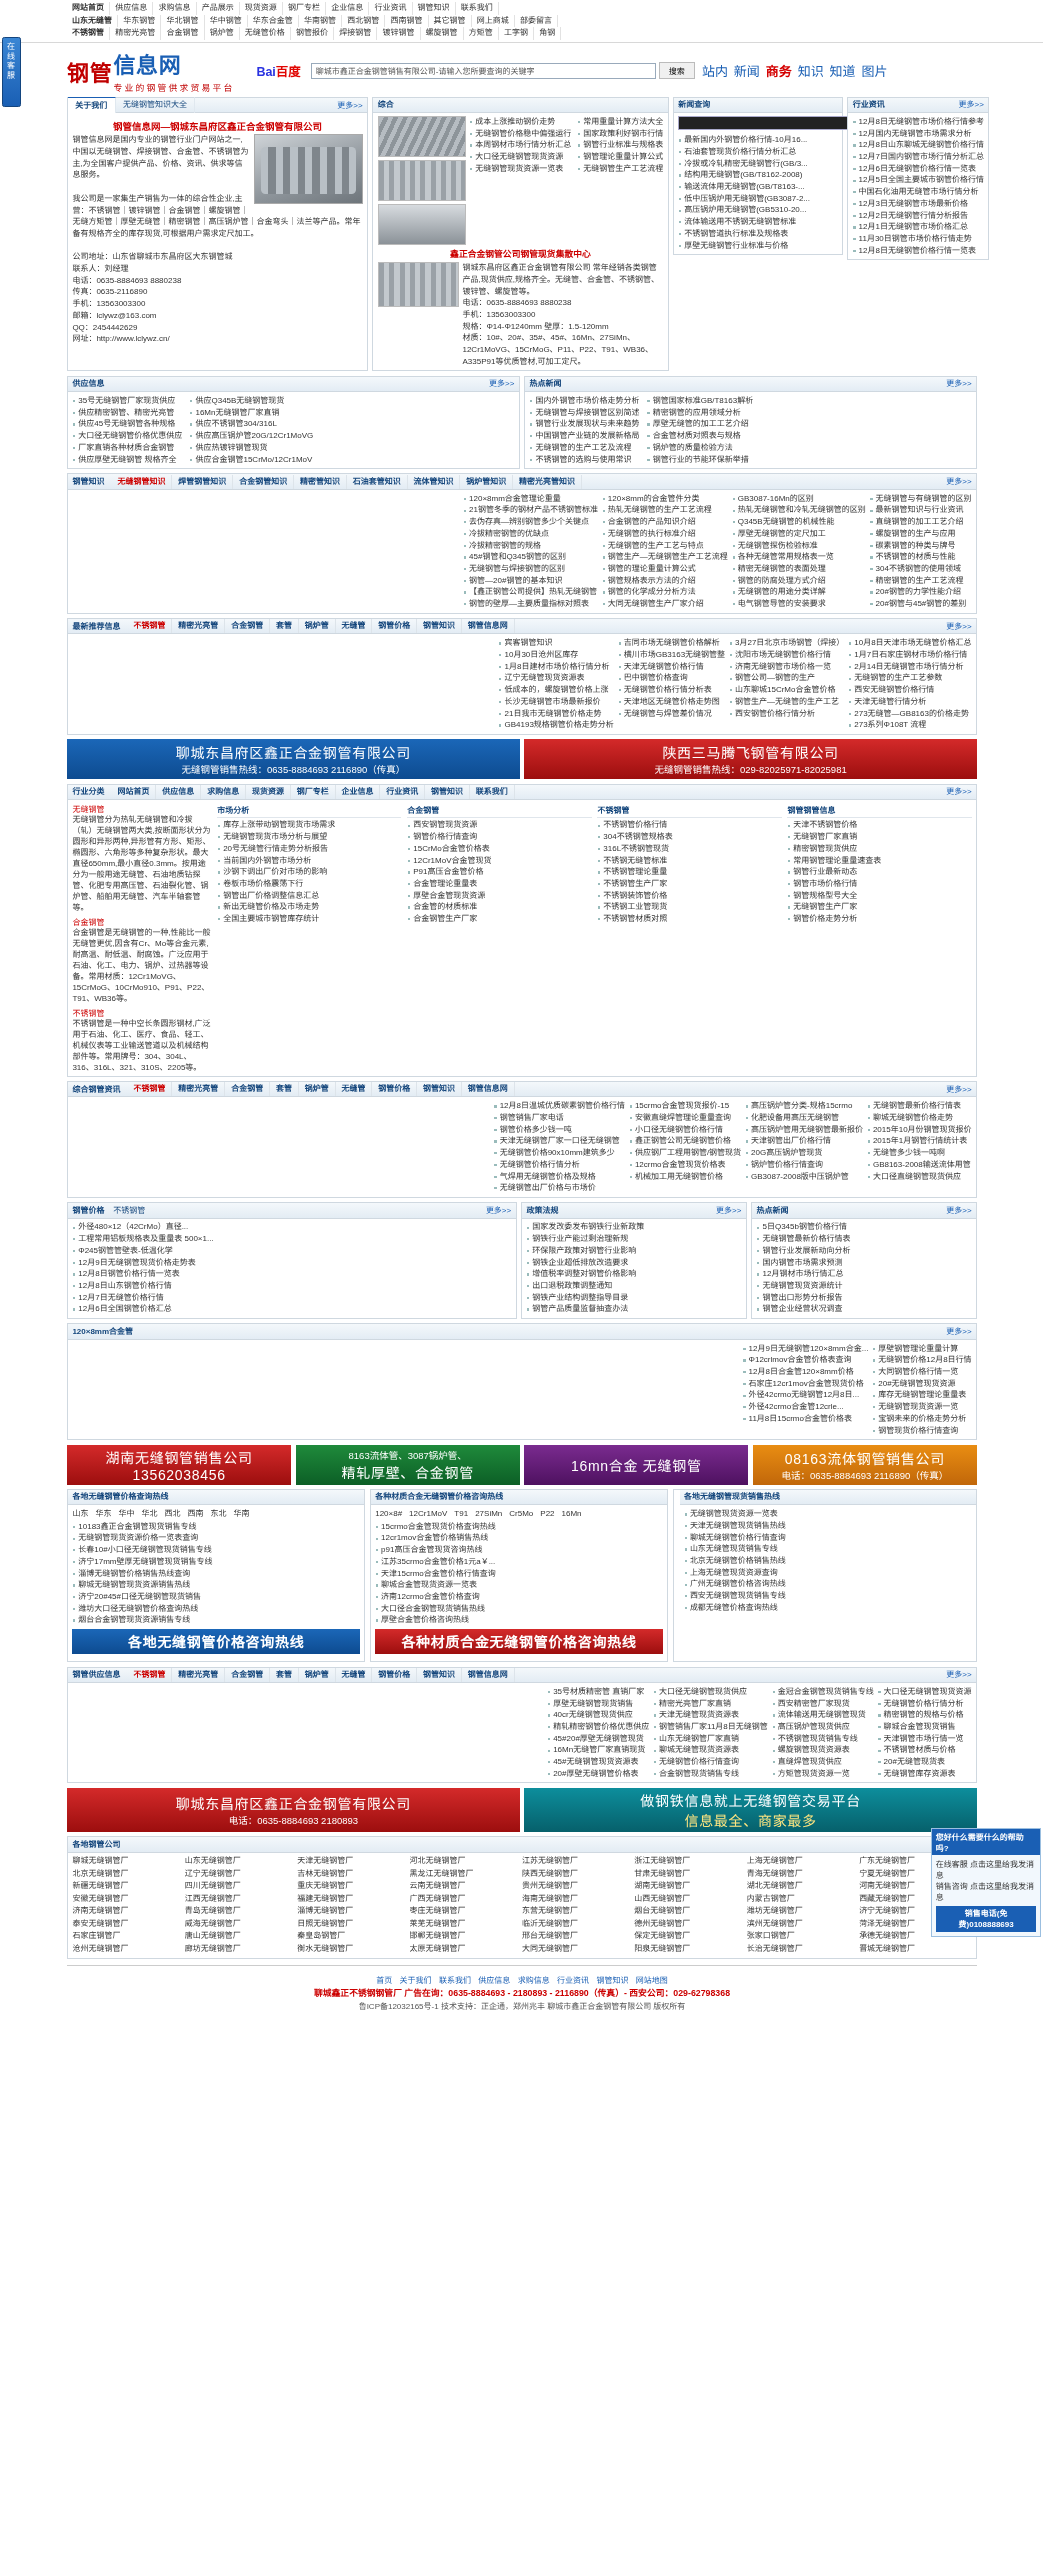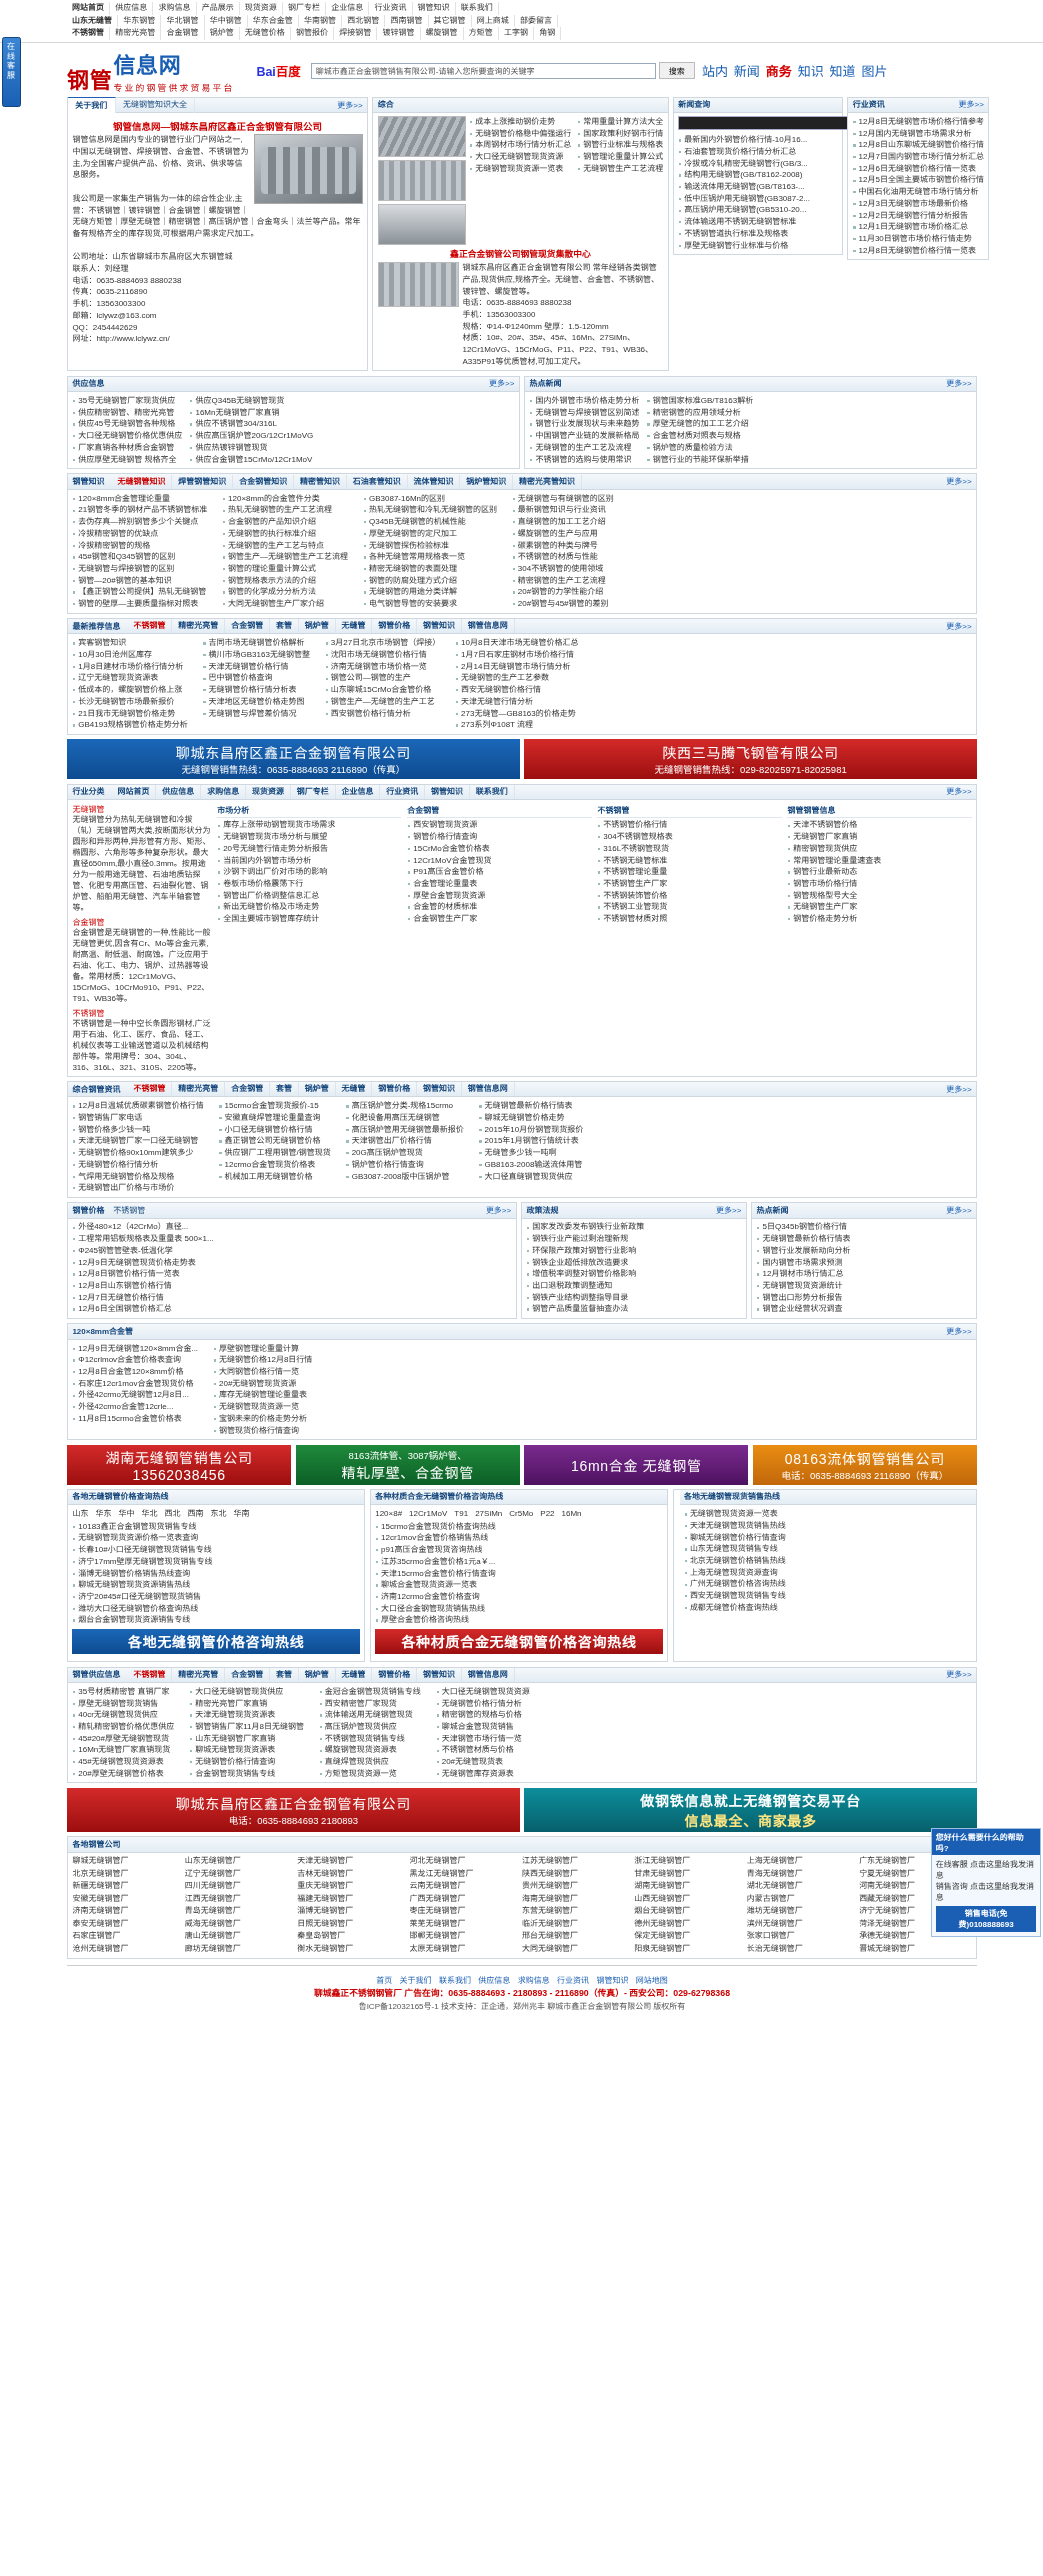--- a/index.html
+++ b/index.html
@@ -19,21 +19,21 @@
   .topnav-inner { width:910px; margin:0 auto; padding:2.2px 0; }
   .topnav-row { display:flex; flex-wrap:wrap; gap:0; font-size:8px; line-height:12.5px; }
   .topnav-row a {
     color:#333; text-decoration:none; padding:0 5.1px;
     border-right:0.7px solid #e2e2e2; white-space:nowrap;
   }
   .topnav-row a:first-child { font-weight:bold; }
 
   
   .logobar { width:910px; margin:0 auto; display:flex; align-items:center; padding:4.4px 0 2.9px; }
-  .logo { display:flex; align-items:flex-end; }
+  .logo { display:flex; align-items:center; }
   .logo .gm { font-size:22px; font-weight:bold; color:#c00000; letter-spacing:0.7px; font-family:"DejaVu Sans",sans-serif; }
   .logo .xx { font-size:22px; font-weight:bold; color:#1a5fb4; letter-spacing:0.7px; font-family:"DejaVu Sans",sans-serif; }
   .logo-sub { font-size:8.8px; color:#c00000; margin-top:1.5px; letter-spacing:2.2px; }
   .logo-col { margin-left:1px; }
   .baidu-box { margin-left:22px; text-align:center; }
   .baidu-logo { font-size:12.5px; font-weight:bold; }
   .baidu-logo .b1 { color:#2932e1; }
   .baidu-logo .b2 { color:#e10602; }
   .searchwrap { margin-left:10.3px; flex:1; display:flex; align-items:center; }
   .searchbox {
@@ -101,38 +101,38 @@
     width:100%; height:41px; border:0.7px solid #bbb;
     background:repeating-linear-gradient(115deg,#b6bcc2 0 4.4px,#8d949a 4.4px 8.8px);
   }
   .photo.p2 { background:repeating-linear-gradient(90deg,#9aa1a7 0 5.1px,#c3c9ce 5.1px 10.3px); }
   .photo.p3 { background:linear-gradient(180deg,#d7dbdf,#8b9298); }
 
   .redtitle { color:#c00; font-weight:bold; font-size:8.8px; text-align:center; padding:2.2px 0; }
 
   
   .two-col { display:flex; gap:7.3px; }
-  .four-col { display:flex; gap:15px; }
+  .four-col { display:flex; gap:4px;justify-content:flex-end; }
 
   
   .ktabs { display:flex; flex-wrap:wrap; align-items:center; font-size:8px; }
   .ktabs span { padding:0 5.9px; color:#14467c; border-right:0.7px solid #dde4ea; cursor:pointer; line-height:14px;}
   .ktabs span.first { font-weight:bold; color:#c00; }
 
   
   .banner {
     height:40px; display:flex; align-items:center; justify-content:center;
     color:#fff; font-weight:bold; margin-bottom:4.4px; overflow:hidden; position:relative;
   }
   .banner-blue { background:linear-gradient(#1b67b8,#0d4b90); }
   .banner-red { background:linear-gradient(#d42a2a,#9c0e0e); }
   .banner-green { background:linear-gradient(#1f8a3b,#0c5f26); }
   .banner-purple { background:linear-gradient(#7a2b8f,#4e1160); }
   .banner-orange { background:linear-gradient(#e98d12,#c1670a); }
-  .banner-teal { background:linear-gradient(#0d8e9c,#06606b);font-weight:bold; }
+  .banner-teal { background:linear-gradient(#0d8e9c,#06606b); }
   .banner-t1 { font-size:14px; letter-spacing:0.7px; }
   .banner-t2 { font-size:9.5px; font-weight:normal; }
   .bannerpair { display:flex; gap:4.4px; margin-bottom:4.4px; }
   .bannerpair > div { flex:1; height:40px; display:flex; flex-direction:column;
      align-items:center; justify-content:center; color:#fff; }
 
   
   .footer { border-top:0.7px solid #ccc; margin-top:5.9px; padding:7.3px 0 11.7px; text-align:center; font-size:8px; color:#555; line-height:13.2px; }
   .footer a { color:#1a5fb4; text-decoration:none; padding:0 3.7px; }
   .footer .red { color:#c00; font-weight:bold; font-size:8.8px; }

